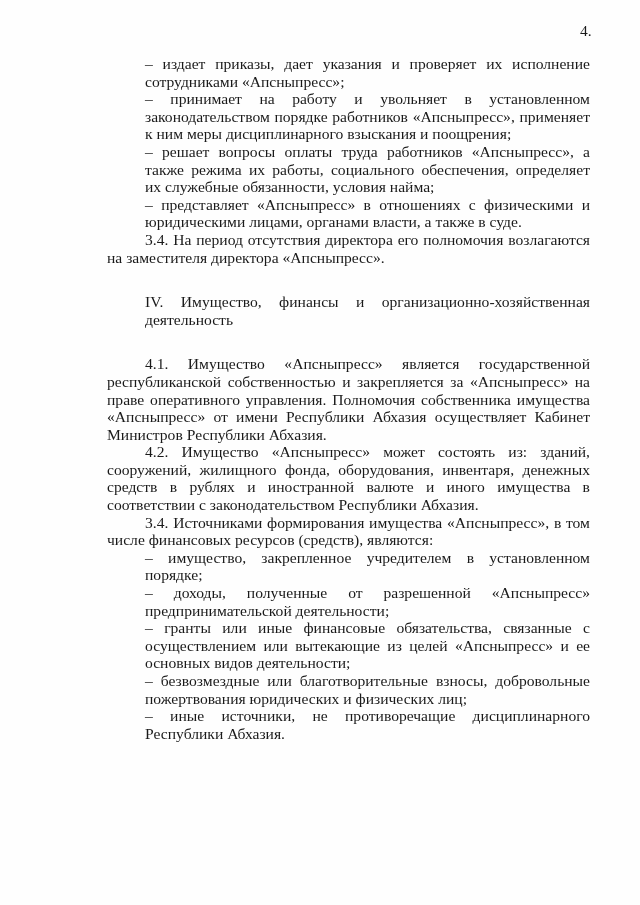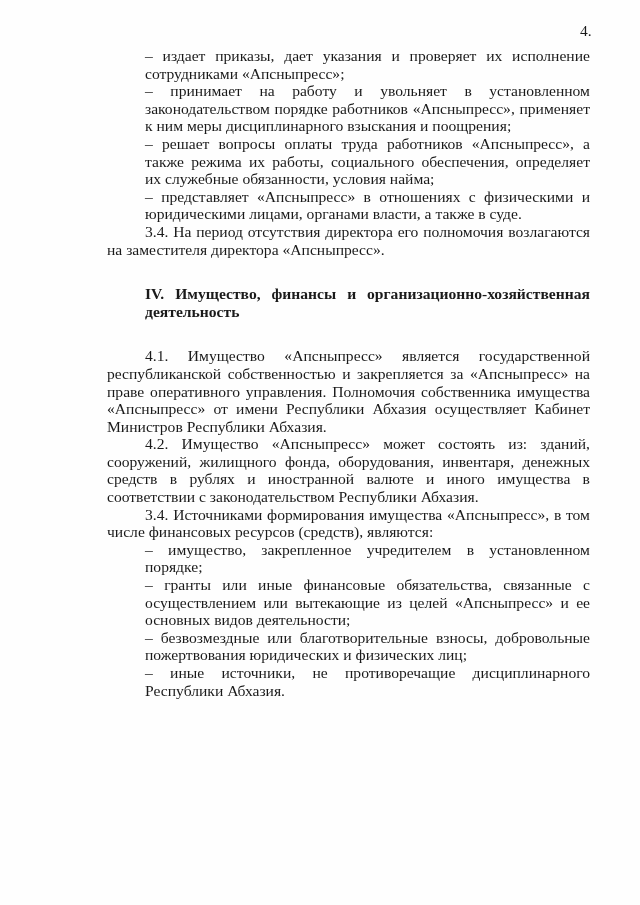--- a/index.html
+++ b/index.html
@@ -1,39 +1,40 @@
 <!DOCTYPE html>
 <html><head>
 <meta charset="utf-8">
 <style>
   html, body { margin: 0; padding: 0; background: #ffffff; }
   body { width: 640px; height: 905px; position: relative; overflow: hidden;
          font-family: "Liberation Serif", "DejaVu Serif", serif; color: #1a1a1a; }
   .page { position: absolute; left: 0; top: 0; width: 640px; height: 905px; background: #fefefe; }
   .page-num { position: absolute; top: 22px; left: 580px; font-size: 15.5px; }
-  .text { position: absolute; left: 107px; width: 483px; top: 47px;
+  .text { position: absolute; left: 107px; width: 483px; top: 55px;
           font-size: 15.6px; line-height: 17.6px; text-align: justify; }
   .text p { margin: 0; }
   .item { padding-left: 38px; }
   .para { text-indent: 38px; }
-  .heading { padding-left: 38px; font-weight: bold; margin: 27px 0 27px 0 !important; }
+  .heading { padding-left: 38px; font-weight: normal; margin: 27px 0 27px 0 !important; }
 </style>
 </head>
 <body>
 
 <div class="page">
   <div class="page-num">4.</div>
   <div class="text">
     <p class="item">– издает приказы, дает указания и проверяет их исполнение сотрудниками «Апсныпресс»;</p>
     <p class="item">– принимает на работу и увольняет в установленном законодательством порядке работников «Апсныпресс», применяет к ним меры дисциплинарного взыскания и поощрения;</p>
     <p class="item">– решает вопросы оплаты труда работников «Апсныпресс», а также режима их работы, социального обеспечения, определяет их служебные обязанности, условия найма;</p>
     <p class="item">– представляет «Апсныпресс» в отношениях с физическими и юридическими лицами, органами власти, а также в суде.</p>
     <p class="para">3.4. На период отсутствия директора его полномочия возлагаются на заместителя директора «Апсныпресс».</p>
     <p class="heading">IV. Имущество, финансы и организационно-хозяйственная деятельность</p>
     <p class="para">4.1. Имущество «Апсныпресс» является государственной республиканской собственностью и закрепляется за «Апсныпресс» на праве оперативного управления. Полномочия собственника имущества «Апсныпресс» от имени Республики Абхазия осуществляет Кабинет Министров Республики Абхазия.</p>
     <p class="para">4.2. Имущество «Апсныпресс» может состоять из: зданий, сооружений, жилищного фонда, оборудования, инвентаря, денежных средств в рублях и иностранной валюте и иного имущества в соответствии с законодательством Республики Абхазия.</p>
     <p class="para">3.4. Источниками формирования имущества «Апсныпресс», в том числе финансовых ресурсов (средств), являются:</p>
     <p class="item">– имущество, закрепленное учредителем в установленном порядке;</p>
+    <p class="item">– доходы, полученные от разрешенной «Апсныпресс» предпринимательской деятельности;</p>
     <p class="item">– гранты или иные финансовые обязательства, связанные с осуществлением или вытекающие из целей «Апсныпресс» и ее основных видов деятельности;</p>
     <p class="item">– безвозмездные или благотворительные взносы, добровольные пожертвования юридических и физических лиц;</p>
     <p class="item">– иные источники, не противоречащие дисциплинарного Республики Абхазия.</p>
   </div>
 </div>
 
 </body></html>

